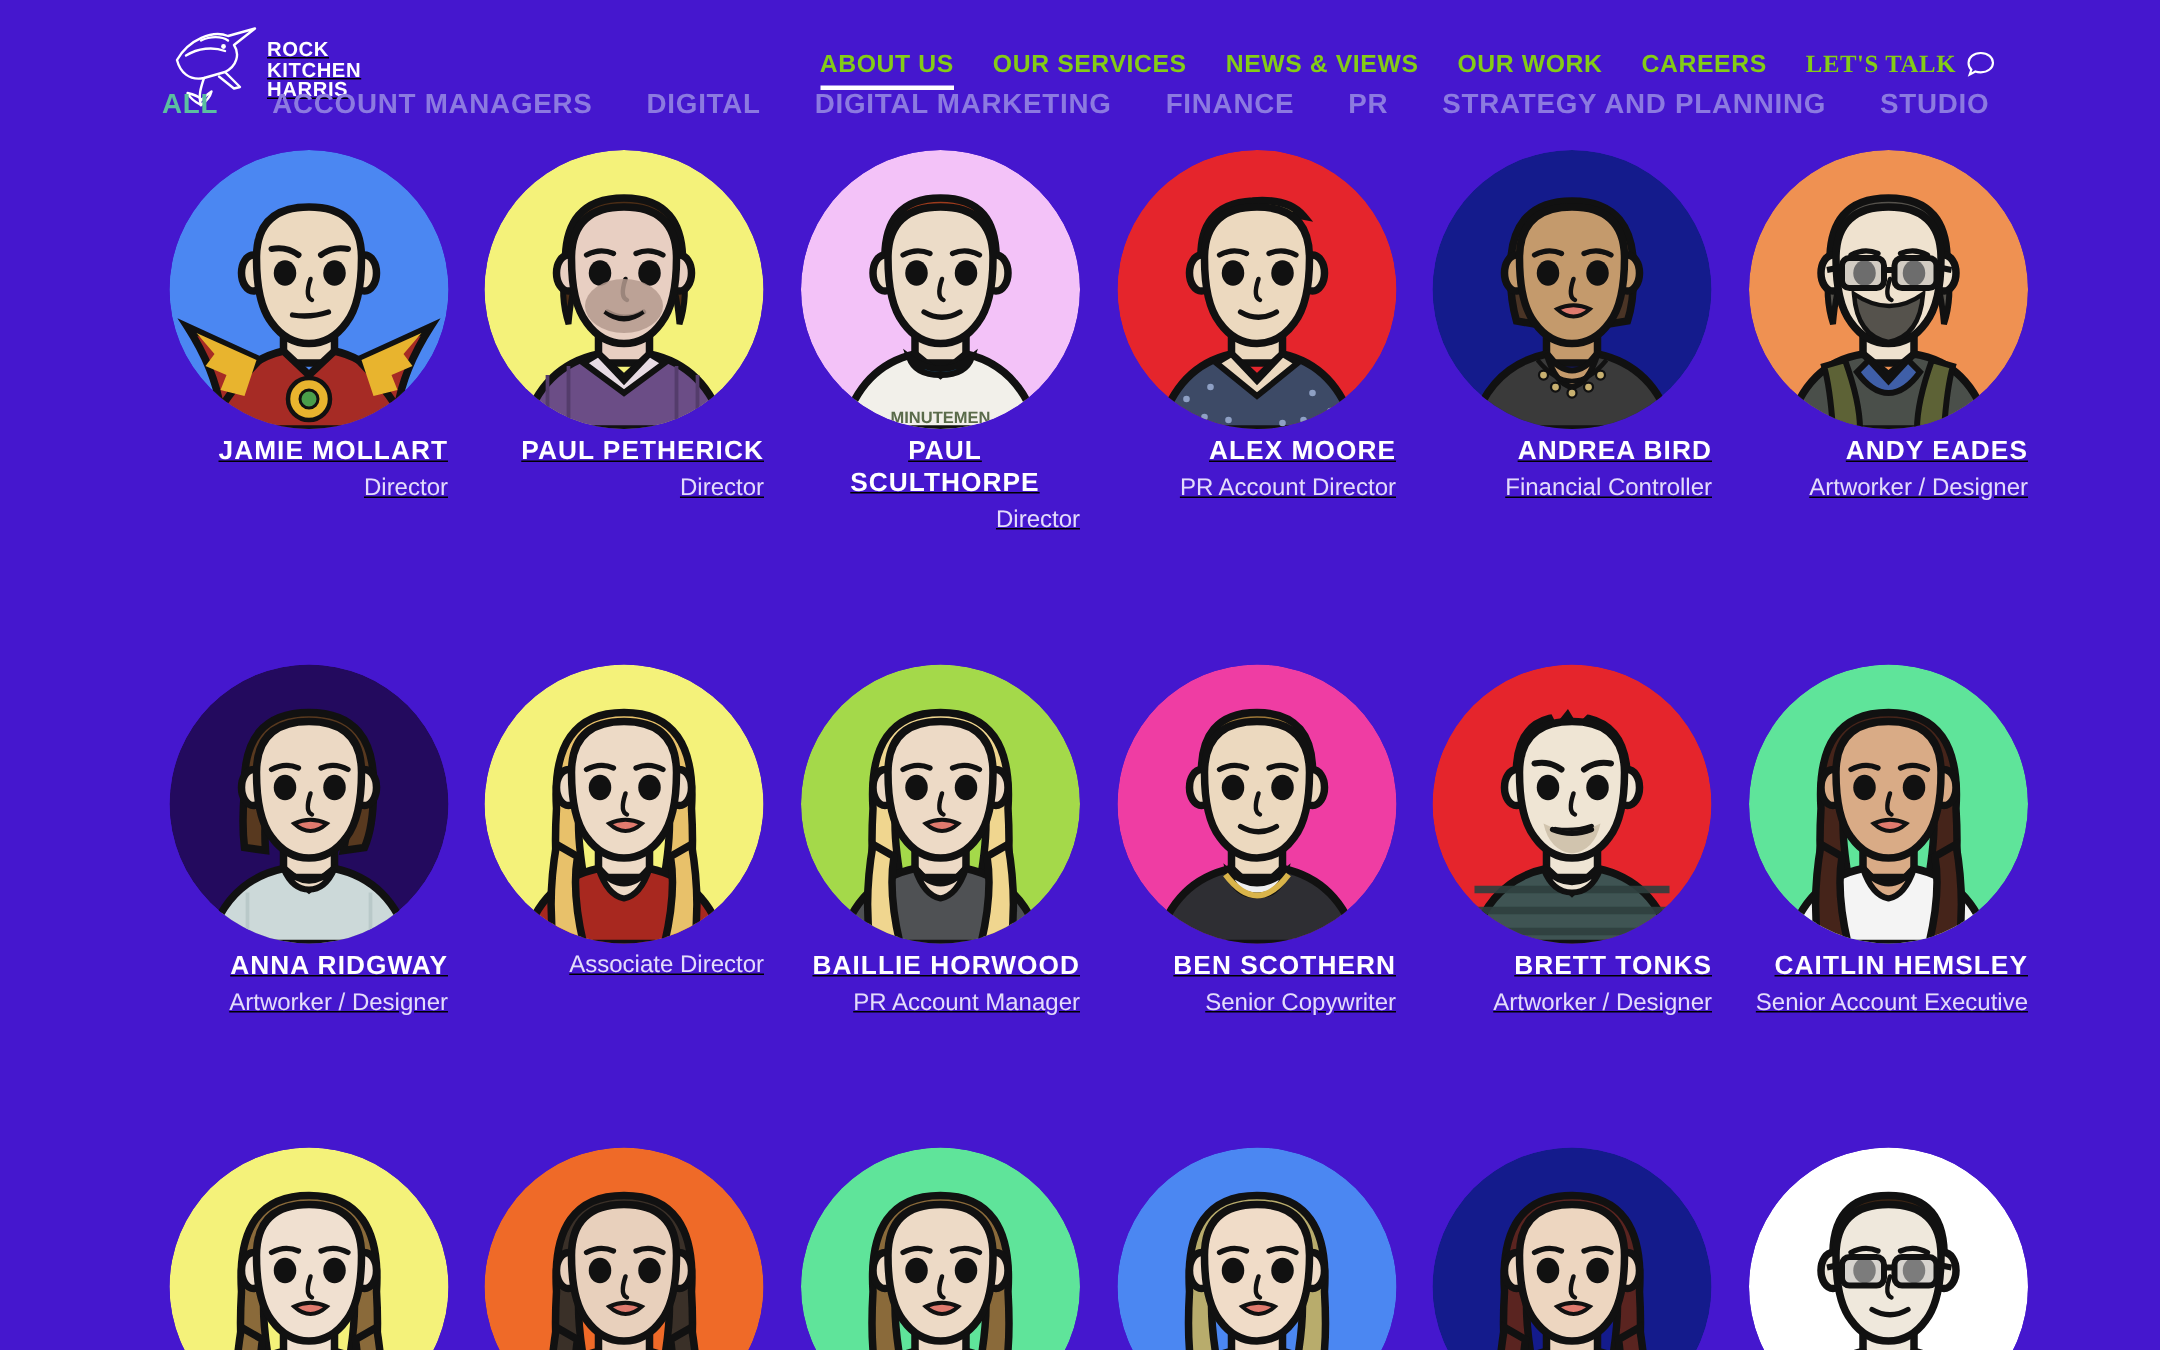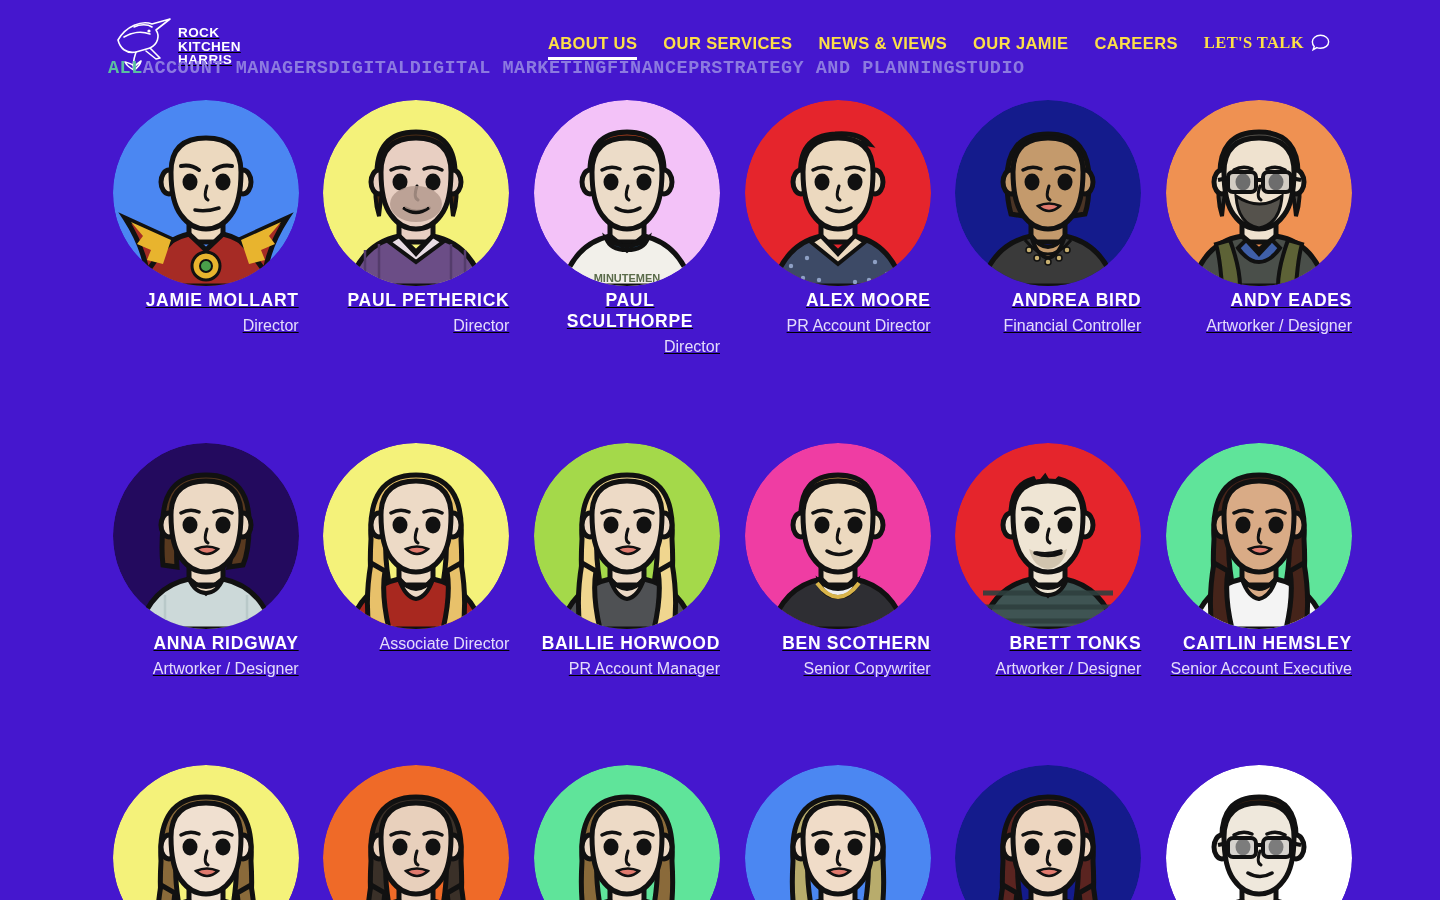--- a/index.html
+++ b/index.html
@@ -19,34 +19,34 @@
   .logo-words div {
     color:#fff; font-weight:bold; font-size:13.5px;
     letter-spacing:.4px; line-height:13.5px;
   }
 
   .mainnav {
     position:absolute; right:110px; top:33px;
     display:flex; align-items:center; gap:26px;
   }
   .mainnav a {
-    color:#fde047; font-size:16.5px; font-weight:bold;
+    color:#84cc16; font-size:16.5px; font-weight:bold;
     letter-spacing:.4px; text-decoration:none;
     white-space:nowrap; position:relative; padding-bottom:7px;
   }
   .mainnav a.active::after {
     content:""; position:absolute; left:0; right:0; bottom:0;
     height:3px; background:#fff;
   }
   .talk-wrap { display:flex; align-items:center; gap:7px;font-family:Liberation Serif, serif; }
   .bubble-icon { width:19px; height:18px; display:block; }
 
   .filterbar {
     position:absolute; left:108px; right:60px; top:58px;
-    display:flex; align-items:center; font-family:Liberation Mono, monospace;
+    display:flex; align-items:center; gap:36px;
   }
   .filterbar a {
     font-size:18.5px; font-weight:bold; letter-spacing:.5px;
     text-decoration:none; color:#8c7ae0; white-space:nowrap;
   }
   .filterbar a.active { color:#5bbfa0; }
 
   
   .grid {
     display:grid;
@@ -92,21 +92,21 @@
       <div>ROCK</div>
       <div>KITCHEN</div>
       <div>HARRIS</div>
     </div>
   </div>
 
   <nav class="mainnav">
     <a href="#" class="active">ABOUT US</a>
     <a href="#">OUR SERVICES</a>
     <a href="#">NEWS &amp; VIEWS</a>
-    <a href="#">OUR JAMIE</a>
+    <a href="#">OUR WORK</a>
     <a href="#">CAREERS</a>
     <a href="#" class="talk-wrap">
       <span>LET'S TALK</span>
       <svg class="bubble-icon" viewBox="0 0 20 19">
         <path d="M10 1.4 C15 1.4 18.6 4.4 18.6 8.2 C18.6 12 15 15 10 15 C8.6 15 7.3 14.8 6.2 14.4 L2.2 16.6 L3.4 13.1 C2 11.8 1.4 10.1 1.4 8.2 C1.4 4.4 5 1.4 10 1.4 Z" fill="none" stroke="#ffffff" stroke-width="1.5"></path>
       </svg>
     </a>
   </nav>
 
   <div class="filterbar">

